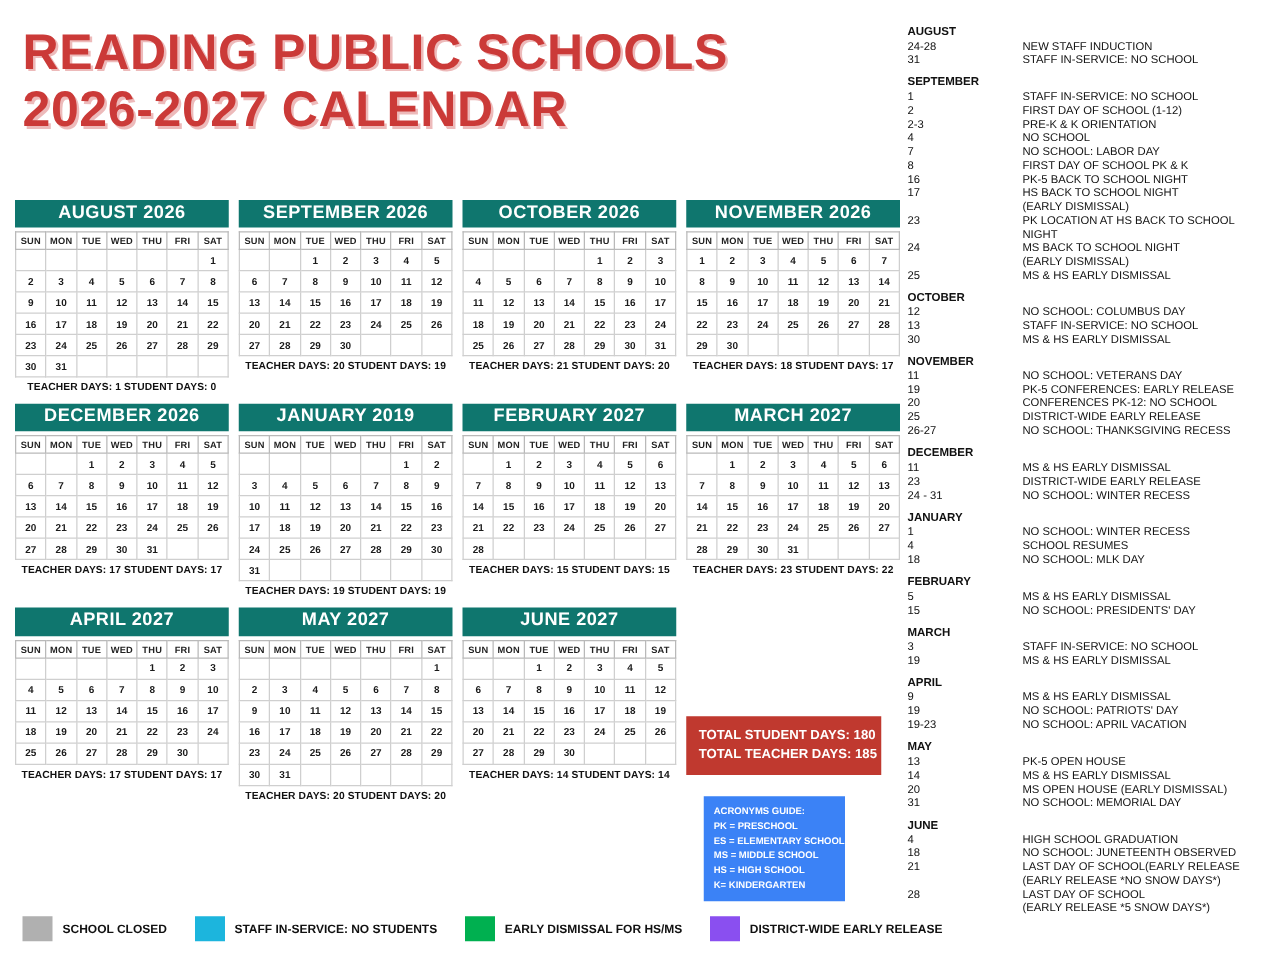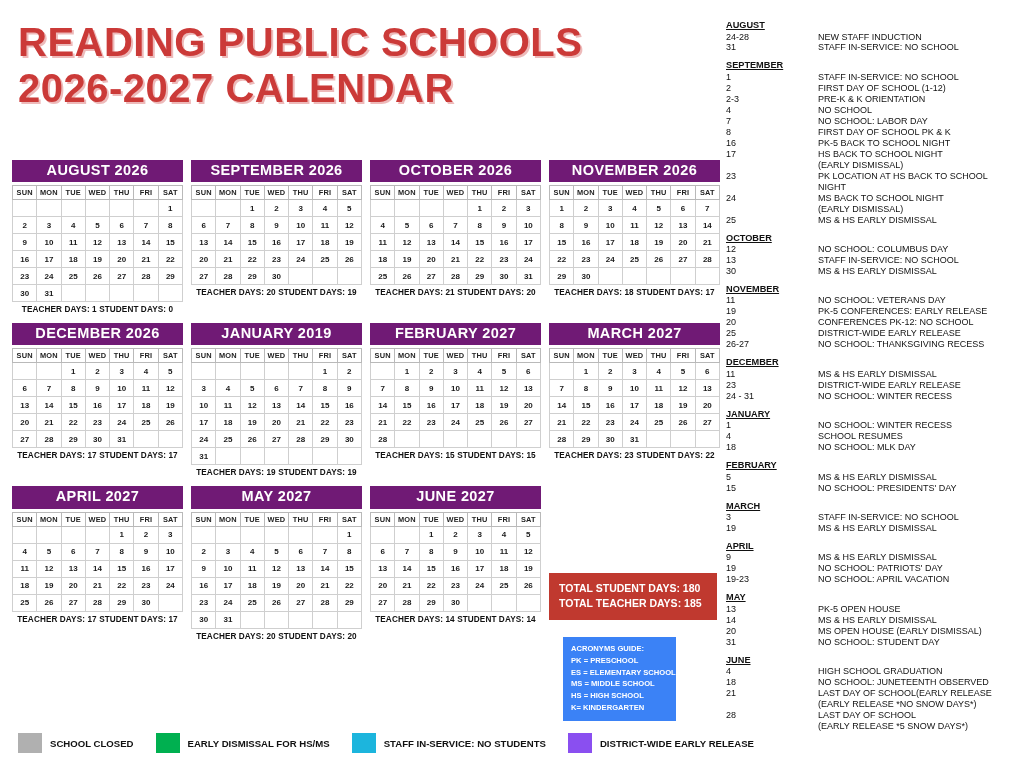--- a/index.html
+++ b/index.html
@@ -27,21 +27,21 @@
   #title-line-1 { font-size: 40px; }
   #title-line-2 { font-size: 40px; margin-top: 6px; }
 
   
   #months-area { position: absolute; left: 8px; top: 160px; width: 716px; }
   .month-row { display: flex; gap: 0px; margin-bottom: 9px; }
   .month {
     width: 179px; padding: 0 4px;
   }
   .month-title {
-    background: #701a75;
+    background: #0f766e;
     color: #ffffff;
     font-size: 14.5px;
     font-weight: bold;
     text-align: center;
     padding: 3px 0 4px 0;
     letter-spacing: 0.4px;
     line-height: 1.05;
   }
   table.cal {
     width: 100%;
@@ -81,21 +81,21 @@
     color: #111;
     text-align: center;
     margin-top: 3px;
     white-space: nowrap;
     letter-spacing: 0.1px;
   }
 
   
   #totals-box {
     position: absolute; left: 549px; top: 573px;
-    width: 168px; background: #c0392f; color: #fff;
+    width: 156px; background: #c0392f; color: #fff;
     padding: 8px 0 9px 10px;
   }
   #totals-box div { font-size: 10.5px; font-weight: bold; line-height: 1.45; }
 
   #acronyms-box {
     position: absolute; left: 563px; top: 637px;
     width: 113px; background: #3b82f6; color: #fff;
     padding: 6px 0 7px 8px;
   }
   #acronyms-box div { font-size: 7.6px; font-weight: bold; line-height: 1.55; }
@@ -109,21 +109,21 @@
   .legend-swatch { width: 24px; height: 20px; margin-right: 8px; }
   .legend-label { font-size: 9.6px; font-weight: bold; color: #111; white-space: nowrap; }
 
   
   #events {
     position: absolute; left: 726px; top: 20px;
     width: 294px;
   }
   .ev-month-head {
     font-size: 9.2px; font-weight: bold; color: #111;
-    text-decoration: underline; line-height: 1.25;
+    line-height: 1.25;
     margin-top: 7px;
   }
   .ev-month-head.first { margin-top: 0; }
   .ev-row { display: flex; line-height: 1.22; }
   .ev-date { width: 92px; font-size: 9px; color: #111; flex-shrink: 0; }
   .ev-desc { font-size: 9px; color: #111; }
   .ev-cont .ev-date { visibility: hidden; }
 </style>
 </head>
 <body>
@@ -890,26 +890,26 @@
         <div>K= KINDERGARTEN</div>
       </div>
   </div>
 
   <div id="legend">
       <div class="legend-item">
         <div class="legend-swatch" style="background: rgb(176, 176, 176);"></div>
         <div class="legend-label">SCHOOL CLOSED</div>
       </div>
       <div class="legend-item">
+        <div class="legend-swatch" style="background: rgb(28, 181, 221);"></div>
+        <div class="legend-label">STAFF IN-SERVICE: NO STUDENTS</div>
+      </div>
+      <div class="legend-item">
         <div class="legend-swatch" style="background: rgb(0, 176, 80);"></div>
         <div class="legend-label">EARLY DISMISSAL FOR HS/MS</div>
-      </div>
-      <div class="legend-item">
-        <div class="legend-swatch" style="background: rgb(28, 181, 221);"></div>
-        <div class="legend-label">STAFF IN-SERVICE: NO STUDENTS</div>
       </div>
       <div class="legend-item">
         <div class="legend-swatch" style="background: rgb(138, 79, 240);"></div>
         <div class="legend-label">DISTRICT-WIDE EARLY RELEASE</div>
       </div>
     </div>
 
   <div id="events">
       <div class="ev-month-head first">AUGUST</div>
       <div class="ev-row">
@@ -1076,21 +1076,21 @@
       <div class="ev-row">
         <div class="ev-date">14</div>
         <div class="ev-desc">MS &amp; HS EARLY DISMISSAL</div>
       </div>
       <div class="ev-row">
         <div class="ev-date">20</div>
         <div class="ev-desc">MS OPEN HOUSE (EARLY DISMISSAL)</div>
       </div>
       <div class="ev-row">
         <div class="ev-date">31</div>
-        <div class="ev-desc">NO SCHOOL: STUDENT DAY</div>
+        <div class="ev-desc">NO SCHOOL: MEMORIAL DAY</div>
       </div>
       <div class="ev-month-head">JUNE</div>
       <div class="ev-row">
         <div class="ev-date">4</div>
         <div class="ev-desc">HIGH SCHOOL GRADUATION</div>
       </div>
       <div class="ev-row">
         <div class="ev-date">18</div>
         <div class="ev-desc">NO SCHOOL: JUNETEENTH OBSERVED</div>
       </div>

